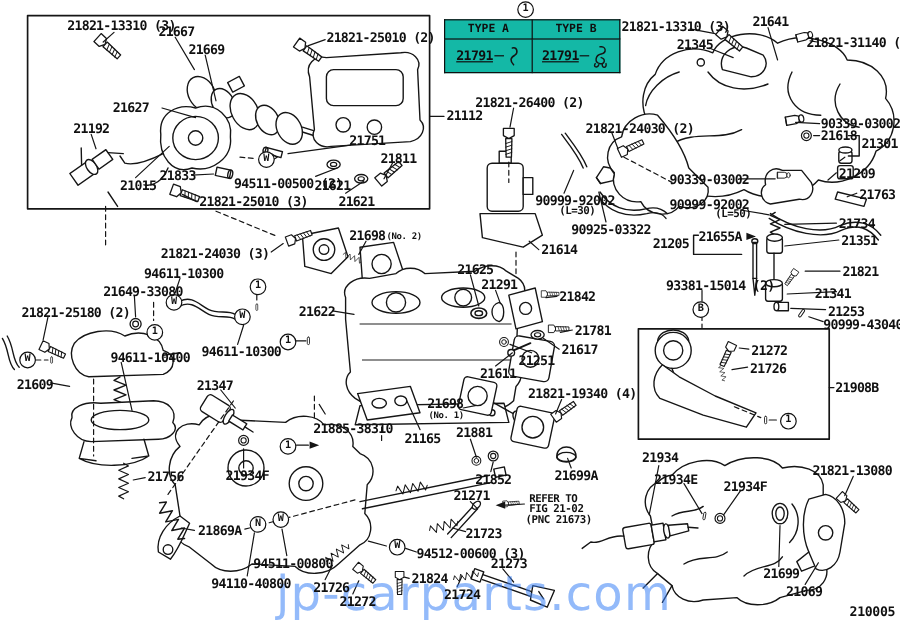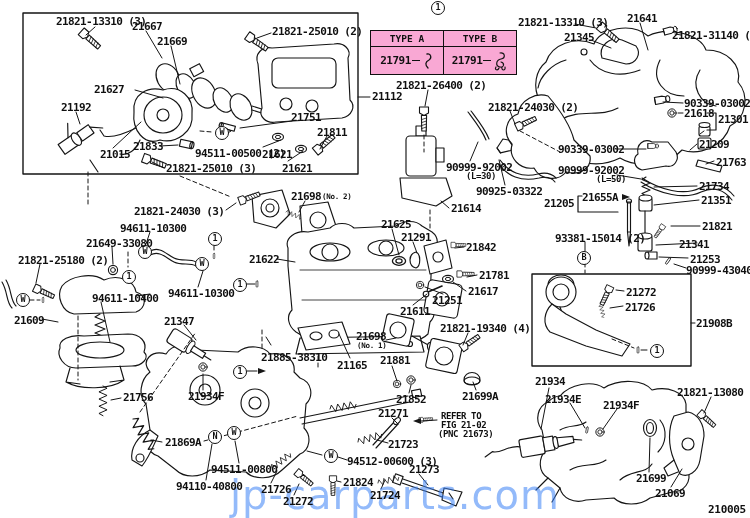--- a/index.html
+++ b/index.html
@@ -8,27 +8,27 @@
   .art{position:absolute;left:0;top:0;z-index:1;}
   .wm{position:absolute;z-index:2;font-family:"DejaVu Sans",sans-serif;font-size:40px;
       color:#3b82f6;opacity:.55;letter-spacing:1px;white-space:nowrap;}
   .lbl{position:absolute;z-index:3;font-weight:bold;font-size:11px;letter-spacing:-0.6px;
        color:#101010;line-height:1;white-space:nowrap;}
   .s9{font-size:9px;letter-spacing:-0.4px;}
   .s8{font-size:7.5px;letter-spacing:-0.3px;}
   .mk{position:absolute;z-index:3;width:14px;height:14px;box-sizing:border-box;
       border:1.4px solid #101010;border-radius:50%;background:#fff;
       font-size:8.5px;font-weight:bold;text-align:center;line-height:11px;color:#101010;}
-  table.tt{position:absolute;left:370px;top:30px;z-index:3;border-collapse:collapse;
-      background:#f9a8d4;}
+  table.tt{position:absolute;left:370px;top:16px;z-index:3;border-collapse:collapse;
+      background:#14b8a6;}
   table.tt th,table.tt td{border:1.4px solid #101010;color:#101010;}
   table.tt th{width:68px;height:13px;font-size:9.5px;letter-spacing:0;padding:1px 2px;}
   table.tt td{height:27px;font-size:11px;font-weight:bold;letter-spacing:-0.5px;
       text-align:center;vertical-align:middle;padding:0 3px;}
-  .cellflex{display:flex;align-items:center;justify-content:center;gap:1px;}
+  .cellflex{display:flex;align-items:center;justify-content:center;gap:1px;text-decoration:underline;}
   .dashline{display:inline-block;width:8px;border-top:1.6px solid #101010;}
   .code{position:absolute;z-index:3;font-weight:bold;font-size:11px;letter-spacing:-0.3px;color:#101010;}
 </style>
 </head>
 <body>
 
 <div class="stage">
 
 <svg class="art" width="750" height="518" viewBox="0 0 750 518">
   <defs>

